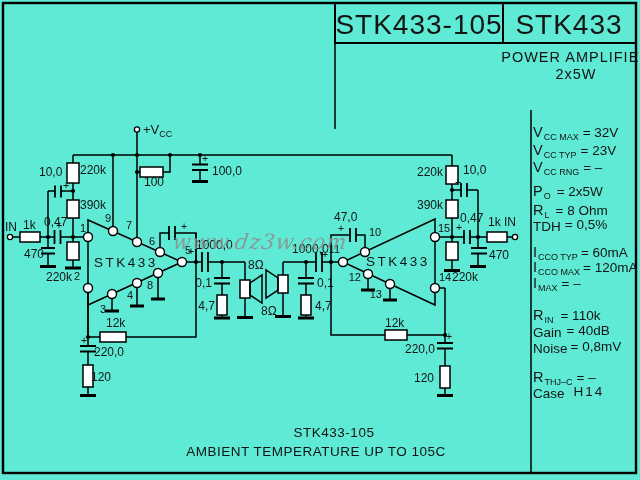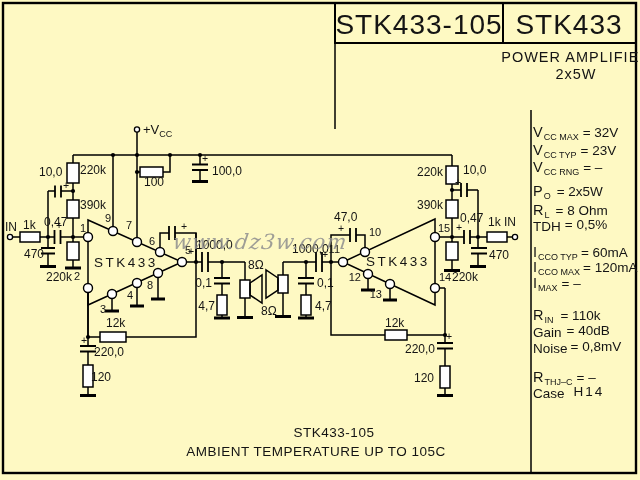--- a/index.html
+++ b/index.html
@@ -1,16 +1,16 @@
 <!DOCTYPE html>
 <html><head>
 <meta charset="utf-8">
 <style>
   html,body{margin:0;padding:0;background:#777;}
-  #stage{position:relative;width:640px;height:480px;background:#fef9c3;overflow:hidden;margin:0 auto;
+  #stage{position:relative;width:640px;height:480px;background:#5eead4;overflow:hidden;margin:0 auto;
          font-family:"Liberation Sans",sans-serif;}
   svg{position:absolute;left:0;top:0;}
   svg text{font-family:"Liberation Sans",sans-serif;fill:#141414;}
   .wire{stroke:#000;stroke-width:1.5;fill:none;}
   .plate{stroke:#000;stroke-width:1.8;fill:none;}
   .gnd{stroke:#000;stroke-width:3;fill:none;}
   .box{fill:#fff;stroke:#000;stroke-width:1.5;}
   .tri{fill:none;stroke:#000;stroke-width:1.5;}
   .pinc{fill:#fff;stroke:#000;stroke-width:1.4;}
   .term{fill:#fff;stroke:#000;stroke-width:1.3;}

